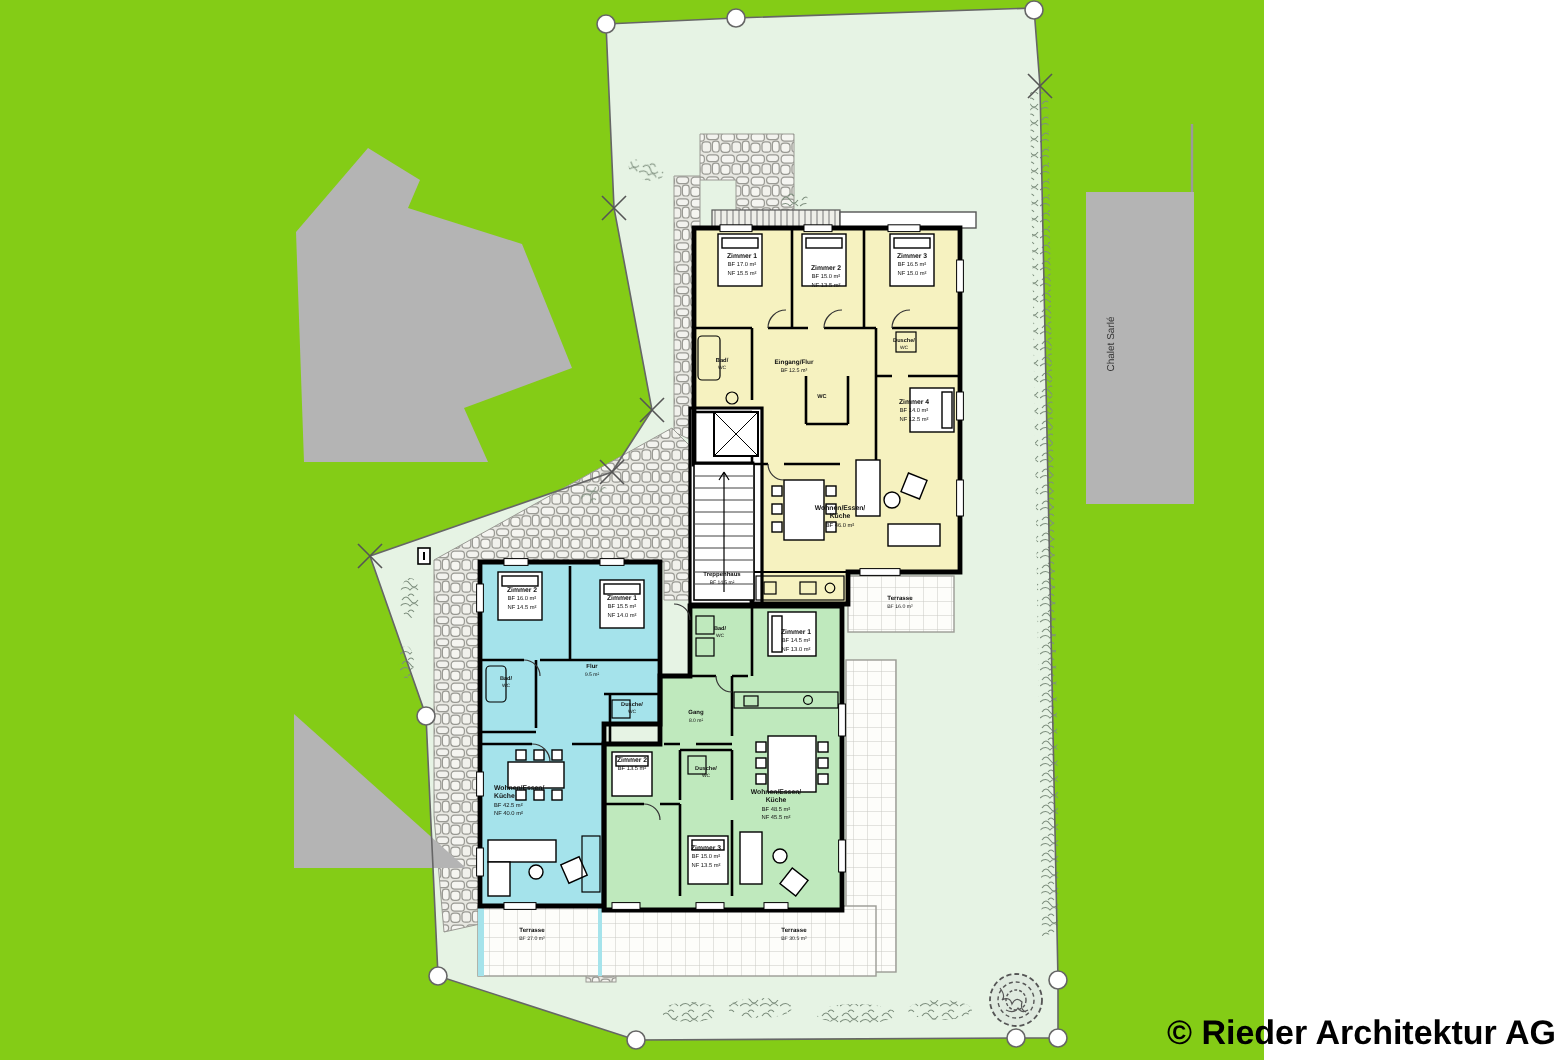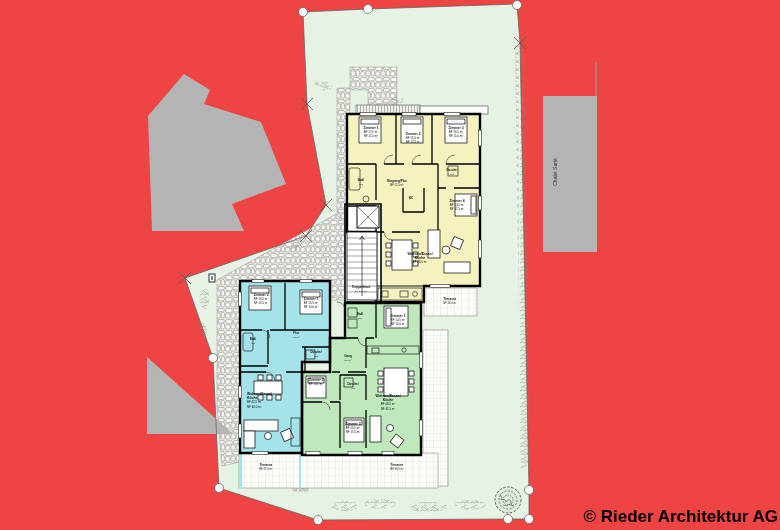--- a/index.html
+++ b/index.html
@@ -1,16 +1,16 @@
 <!DOCTYPE html>
 <html><head>
 <meta charset="utf-8">
 <style>
   html,body{margin:0;padding:0;background:#fff;width:780px;height:530px;overflow:hidden}
-  .stage{position:relative;width:780px;height:530px;background:#ef4444}
+  .stage{position:relative;width:632px;height:530px;background:#84cc16}
   svg{display:block;font-family:"Liberation Sans",sans-serif}
   .plan-label{fill:#111;font-family:"Liberation Sans",sans-serif}
   .copyright{font-family:"Liberation Sans",sans-serif;font-weight:bold;font-size:17px;fill:#000}
   .neighbor-label{font-family:"Liberation Sans",sans-serif;font-size:5px;fill:#333}
   .win{fill:#ffffff;stroke:#000;stroke-width:0.5}
   .furn{fill:#ffffff;stroke:#000;stroke-width:0.7}
   .furn-l{fill:none;stroke:#000;stroke-width:0.6}
   .arc{fill:none;stroke:#333;stroke-width:0.6}
   .iw{stroke:#000;stroke-width:1.3;fill:none}
   .ow{stroke:#000;stroke-width:2.4;fill:none}

